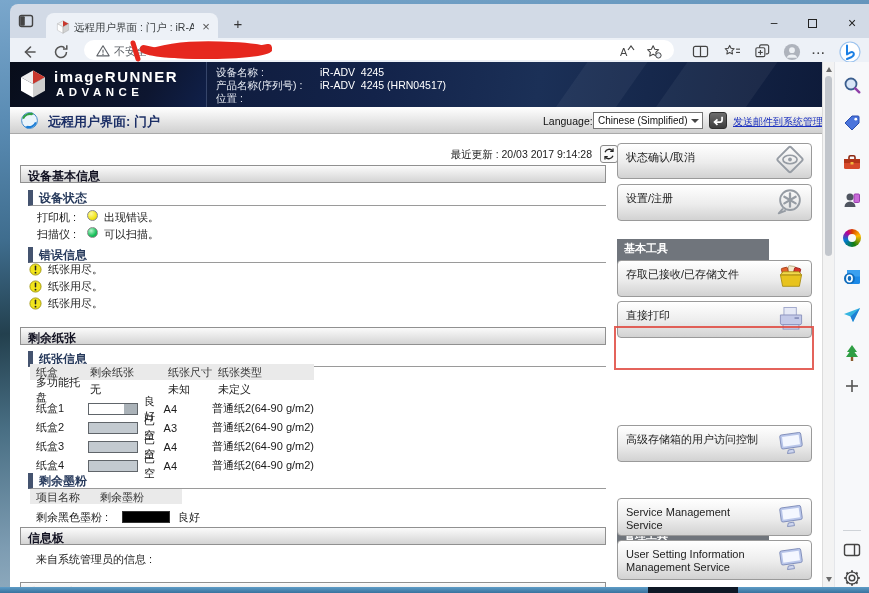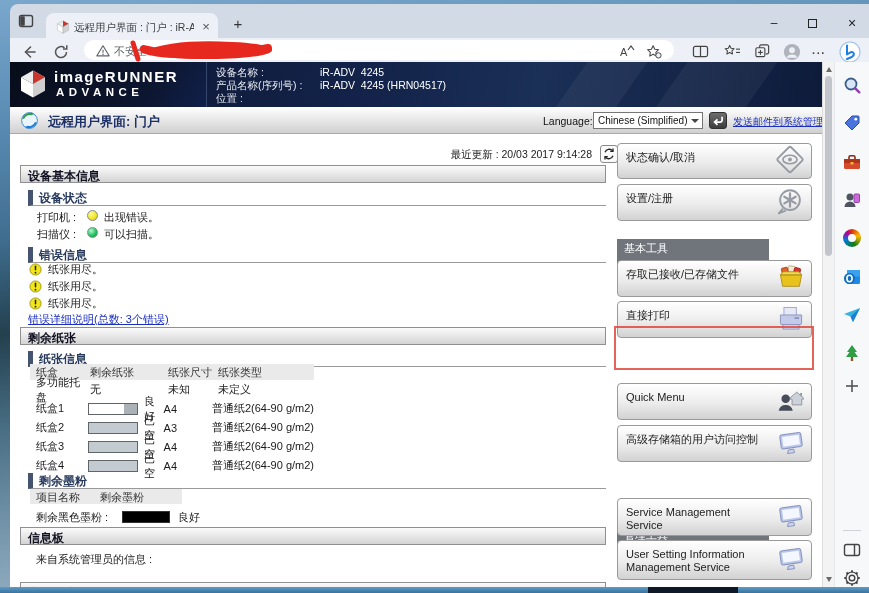--- a/index.html
+++ b/index.html
@@ -55,21 +55,21 @@
   .pc-level { width:78px; display:flex; align-items:center; }
   .pc-size { width:50px; }
   .pc-type { flex:1; white-space:nowrap; }
   .bar { width:56px; height:12px; border:1px solid #60656a; }
   .bar.good { background:linear-gradient(90deg,#fff 0 72%,#aab2b8 72%); }
   .bar.empty { background:#c3cad0; }
   .pstat { margin-left:6px; }
   .theadbg { background:#eaeaea; }
   .tool-btn { left:607px; width:195px; border:1px solid #9a9a9a; border-radius:4px; background:linear-gradient(#ffffff,#ececec 55%,#d2d2d2); box-shadow:inset 0 1px 0 #fff; font-size:11px; color:#222; padding:7px 42px 0 8px; line-height:13px; }
   .tool-btn .bicon { position:absolute; right:5px; top:50%; transform:translateY(-50%); }
-  .tool-head { left:607px; width:152px; height:33px; background:#70757c; color:#fff; font-size:11px; font-weight:normal; padding:2px 4px 0 7px; }
+  .tool-head { left:607px; width:152px; height:33px; background:#70757c; color:#fff; font-size:11px; font-weight:bold; padding:2px 4px 0 7px; }
   .redrect { left:604px; top:264px; width:200px; height:44px; border:2px solid rgba(223,72,62,.85); z-index:5; }
   
   #scrollbar { left:822px; top:62px; width:12px; height:525px; background:#f3f3f3; border-left:1px solid #dcdcdc; }
   .sb-thumb { left:2px; top:14px; width:7px; height:180px; background:#c2c6cc; border-radius:4px; }
   .tri-up { left:3px; top:5px; width:0; height:0; border-left:3.5px solid transparent; border-right:3.5px solid transparent; border-bottom:5px solid #6a6a6a; }
   .tri-dn { left:3px; bottom:5px; width:0; height:0; border-left:3.5px solid transparent; border-right:3.5px solid transparent; border-top:5px solid #6a6a6a; }
   #sidebar { left:834px; top:62px; width:35px; height:525px; background:#f7f8fa; border-left:1px solid #e4e6ea; }
   .sico { position:absolute; left:7px; width:20px; height:20px; }
   .m365 { width:18px; height:18px; border-radius:50%; background:conic-gradient(#d83b01,#ffb900 20%,#107c10 45%,#0078d4 70%,#b4009e 88%,#d83b01); position:relative; margin:1px; }
   .m365::after { content:""; position:absolute; inset:5px; background:#f7f8fa; border-radius:50%; }
@@ -261,21 +261,20 @@
           <rect x="6.2" y="2.8" width="1.6" height="5.2" rx=".8" fill="#222"></rect>
           <circle cx="7" cy="10.4" r="1" fill="#222"></circle>
         </svg></div>
     <div class="abs rowtext" style="left:38px;top:217px;">纸张用尽。</div>
     <div class="abs" style="left:19px;top:234px;"><svg width="13" height="13" viewBox="0 0 14 14">
           <circle cx="7" cy="7" r="6" fill="#f2e51c" stroke="#a09510"></circle>
           <rect x="6.2" y="2.8" width="1.6" height="5.2" rx=".8" fill="#222"></rect>
           <circle cx="7" cy="10.4" r="1" fill="#222"></circle>
         </svg></div>
     <div class="abs rowtext" style="left:38px;top:234px;">纸张用尽。</div>
-    <div class="abs link" style="left:18px;top:250px;">错误详细说明(总数: 3个错误)</div>
 
     <div class="secbar abs" style="top:265px;">剩余纸张</div>
     <div class="subhead abs" style="top:289px;">纸张信息</div>
 
     <div class="ptable abs">
       <div class="prow phead">
         <span class="pc-name">纸盒</span>
         <span class="pc-level">剩余纸张</span>
         <span class="pc-size">纸张尺寸</span>
         <span class="pc-type">纸张类型</span>
@@ -382,31 +381,20 @@
       <span class="bicon">
         <svg width="30" height="30" viewBox="0 0 34 34">
             <rect x="9" y="4.5" width="14" height="9" fill="#e6e9f6" stroke="#9aa2c8"></rect>
             <path d="M5 13 h24 v9 a2 2 0 0 1 -2 2 H7 a2 2 0 0 1 -2 -2 Z" fill="#c3c9e8" stroke="#8890bc"></path>
             <rect x="8" y="24" width="18" height="5" fill="#d8dcf0" stroke="#8890bc"></rect>
             <rect x="21" y="15.5" width="5" height="2" fill="#8890bc"></rect>
           </svg>
       </span>
     </div>
     <div class="redrect abs"></div>
-    <div class="tool-btn abs" style="top:321px;height:37px;">
-      <span>Quick Menu</span>
-      <span class="bicon">
-        <svg width="30" height="30" viewBox="0 0 34 34">
-            <path d="M16 14 l7.5 -6.5 L31 14 v1.5 h-1.8 V22 h-11 v-6.5 H16 Z" fill="#cdd2da" stroke="#8a9098"></path>
-            <rect x="27.5" y="8.5" width="2" height="3" fill="#8a9098"></rect>
-            <circle cx="11" cy="15" r="4.8" fill="#474d58"></circle>
-            <path d="M3 28.5 a8.2 8.2 0 0 1 16 0 Z" fill="#474d58"></path>
-          </svg>
-      </span>
-    </div>
     <div class="tool-btn abs" style="top:363px;height:37px;">
       <span>高级存储箱的用户访问控制</span>
       <span class="bicon">
         <svg width="30" height="30" viewBox="0 0 34 34">
             <g transform="rotate(-8 17 15)">
               <rect x="5" y="7" width="24" height="16" rx="2" fill="#b9c6ea" stroke="#7d8bb8"></rect>
               <rect x="7.5" y="9.5" width="19" height="11" fill="#f4f7ff"></rect>
             </g>
             <path d="M14 25.5 l6 -1 1 4 -8 1 Z" fill="#cdd5ee" stroke="#7d8bb8"></path>
           </svg>

